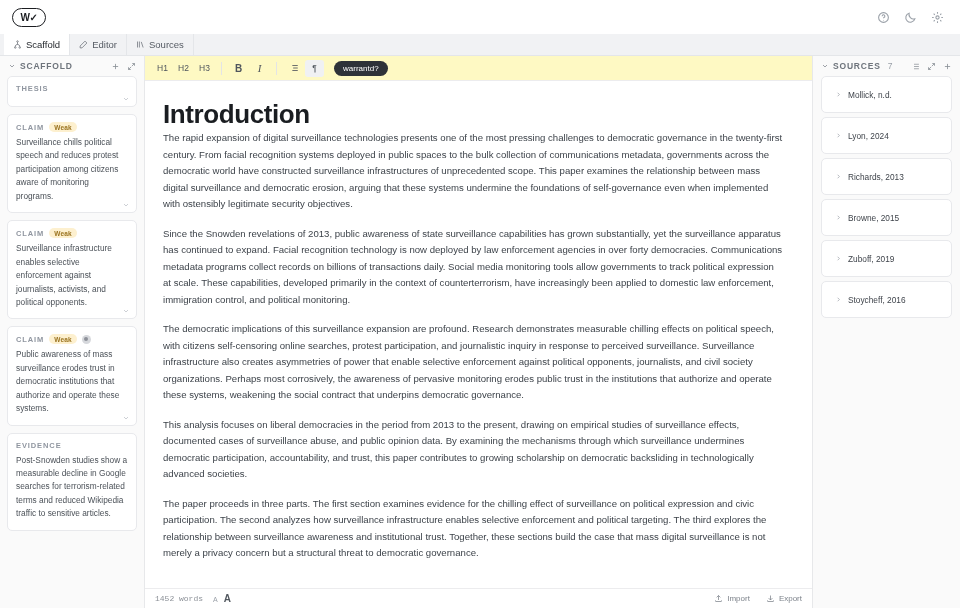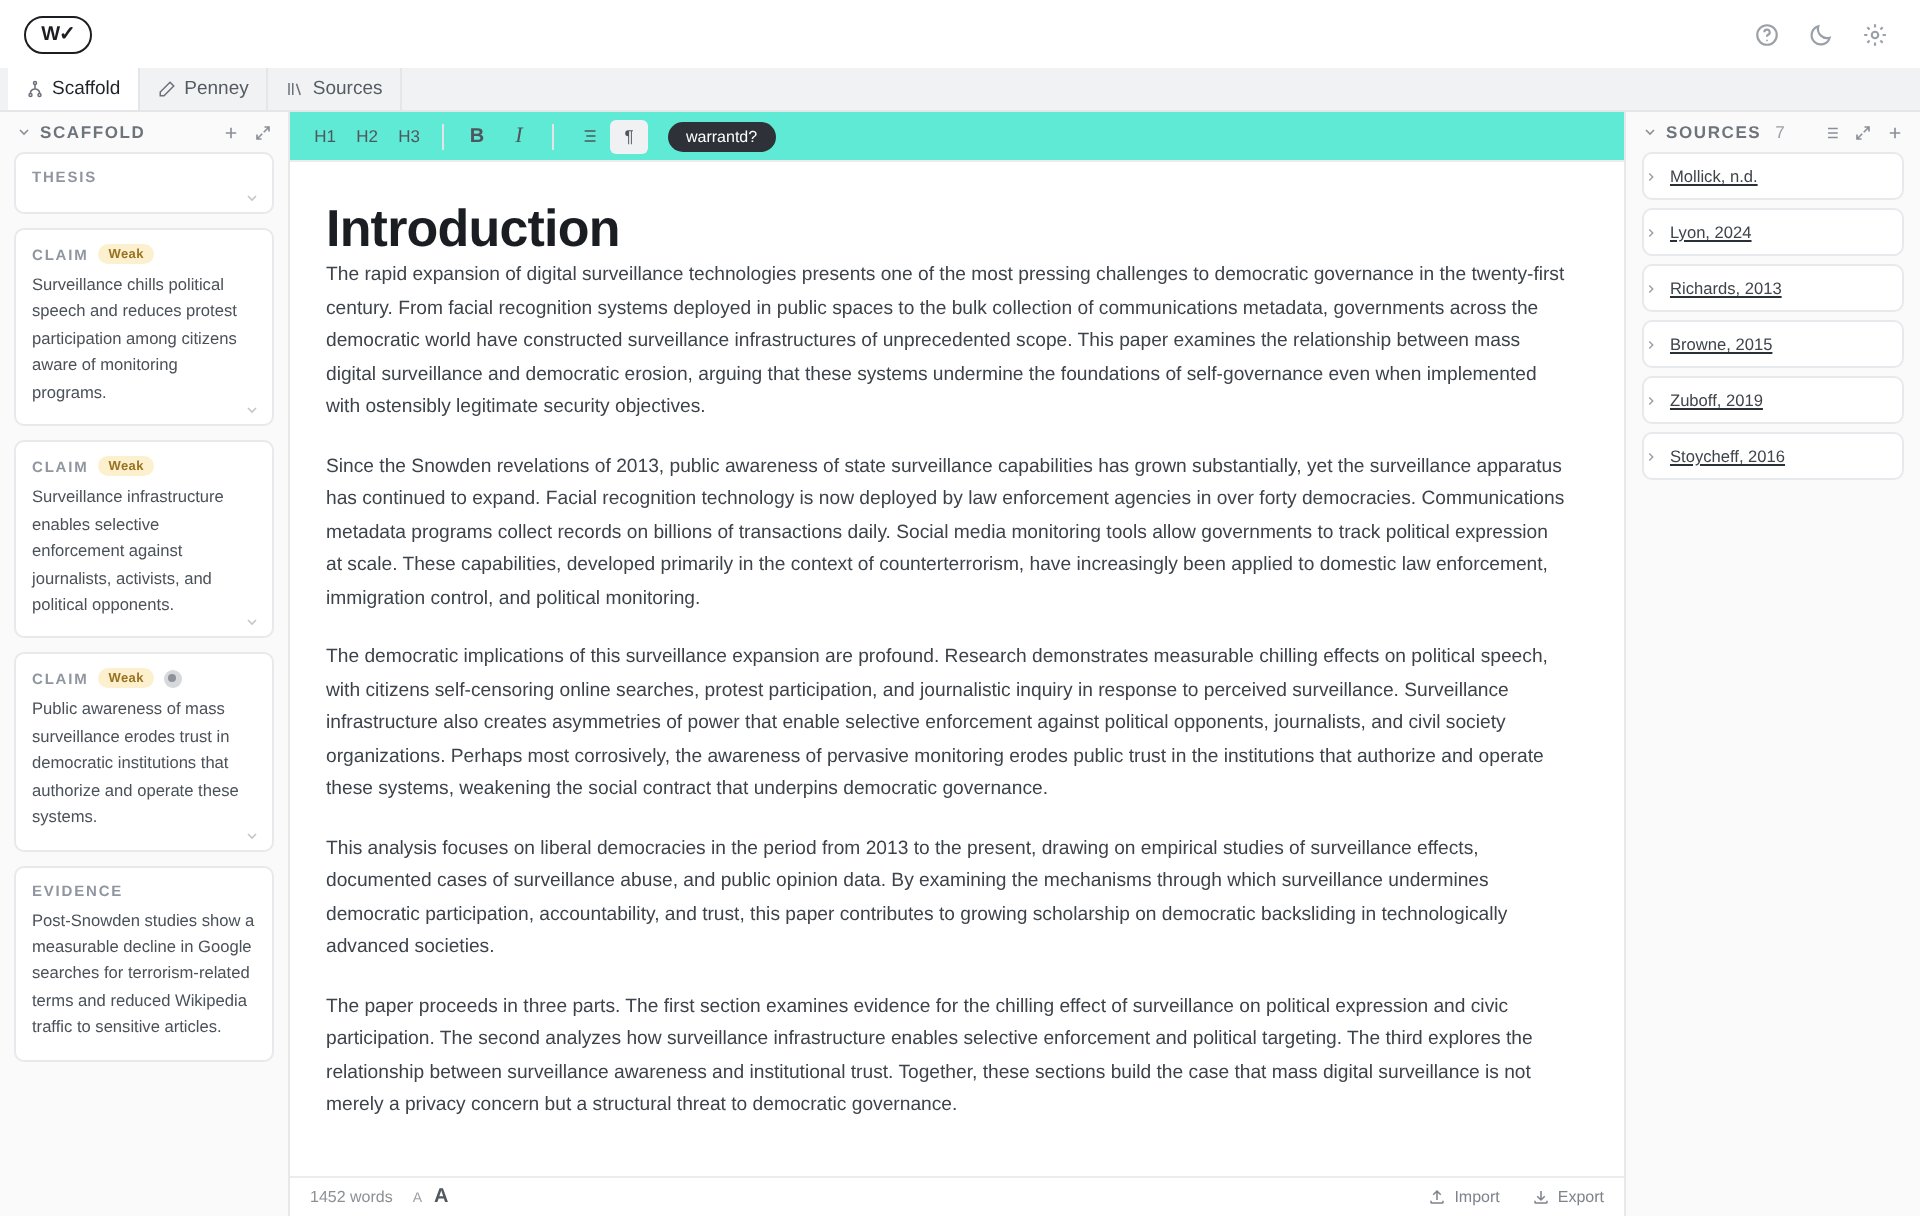--- a/index.html
+++ b/index.html
@@ -106,21 +106,21 @@
     width: 8px; height: 8px; color: #c3c7cd;
   }
 
   
   .editor { flex: 1; display: flex; flex-direction: column; min-width: 0; background: #ffffff; }
   .edtoolbar {
     height: 25px; flex: 0 0 25px;
     display: flex; align-items: center;
     gap: 2px; padding: 0 8px;
     border-bottom: 1px solid #ececee;
-    background: #5eead4;
+    background: #fef9c3;
   }
   .tb-btn {
     min-width: 19px; height: 17px;
     display: flex; align-items: center; justify-content: center;
     font-size: 8.5px; color: #50565d;
     border-radius: 3px; cursor: pointer;
     padding: 0 3px;
   }
   .tb-btn.bold { font-weight: 700; font-size: 10px; }
   .tb-btn.ital { font-style: italic; font-family: "Liberation Serif", serif; font-size: 11px; }
@@ -145,21 +145,21 @@
     margin-bottom: 13px; text-align: left;
   }
 
   .statusbar {
     height: 20px; flex: 0 0 20px;
     display: flex; align-items: center;
     padding: 0 10px;
     border-top: 1px solid #ececee;
     background: #ffffff;
   }
-  .words { font-size: 8px; color: #8b9097; }
+  .words { font-size: 8px; color: #8b9097; font-family: Liberation Mono, monospace; }
   .font-ctl { display: flex; align-items: baseline; gap: 6px; margin-left: 10px; }
   .font-ctl .sm { font-size: 7px; color: #9aa0a8; cursor: pointer; }
   .font-ctl .lg { font-size: 10px; color: #52585f; font-weight: 600; cursor: pointer; }
   .sb-spacer { flex: 1; }
   .sb-actions { display: flex; align-items: flex-start; gap: 16px; }
   .sb-act { display: flex; align-items: center; gap: 4px; font-size: 8px; color: #7d838b; cursor: pointer; }
   .sb-act svg { width: 9px; height: 9px; display: block; color: #7d838b; }
 
   
   .sources {
@@ -167,26 +167,25 @@
     background: #fafafa;
     border-left: 1px solid #e7e8ea;
     display: flex; flex-direction: column;
     min-height: 0;
   }
   .sources-list { flex: 1; overflow: hidden; padding: 0 8px; }
   .source-item {
     background: #ffffff;
     border: 1px solid #e8e9ec;
     border-radius: 5px;
-    height: 24px;
+    height: 37px;
     display: flex; align-items: center; gap: 6px;
-    padding: 0 0;
+    padding: 0 13px;
     margin-bottom: 4px;
     cursor: pointer;
-    text-decoration: underline;
   }
   .source-item .chev { width: 7px; height: 7px; color: #9aa0a8; flex: 0 0 auto; }
   .source-label { font-size: 8.3px; font-weight: 500; color: #3f444b; }
 </style>
 </head>
 <body>
 
 <div class="topbar">
   <div class="logo">W✓</div>
   <div class="topbar-spacer"></div>
@@ -213,21 +212,21 @@
         <circle cx="6" cy="20" r="2"></circle>
         <circle cx="18" cy="20" r="2"></circle>
         <path d="M12 6v6M6 18v-2a6 6 0 0 1 6-4 6 6 0 0 1 6 4v2"></path>
     </svg>
     <span>Scaffold</span>
   </div>
   <div class="tab">
     <svg viewBox="0 0 24 24" fill="none" stroke="currentColor" stroke-width="2">
       <path d="M16 3l5 5L8 21H3v-5L16 3z"></path>
     </svg>
-    <span>Penney</span>
+    <span>Editor</span>
   </div>
   <div class="tab">
     <svg viewBox="0 0 24 24" fill="none" stroke="currentColor" stroke-width="2">
       <path d="M4 4v16M9 4v16M14 5l5 15"></path>
     </svg>
     <span>Sources</span>
   </div>
 </div>
 
 <div class="shell">

